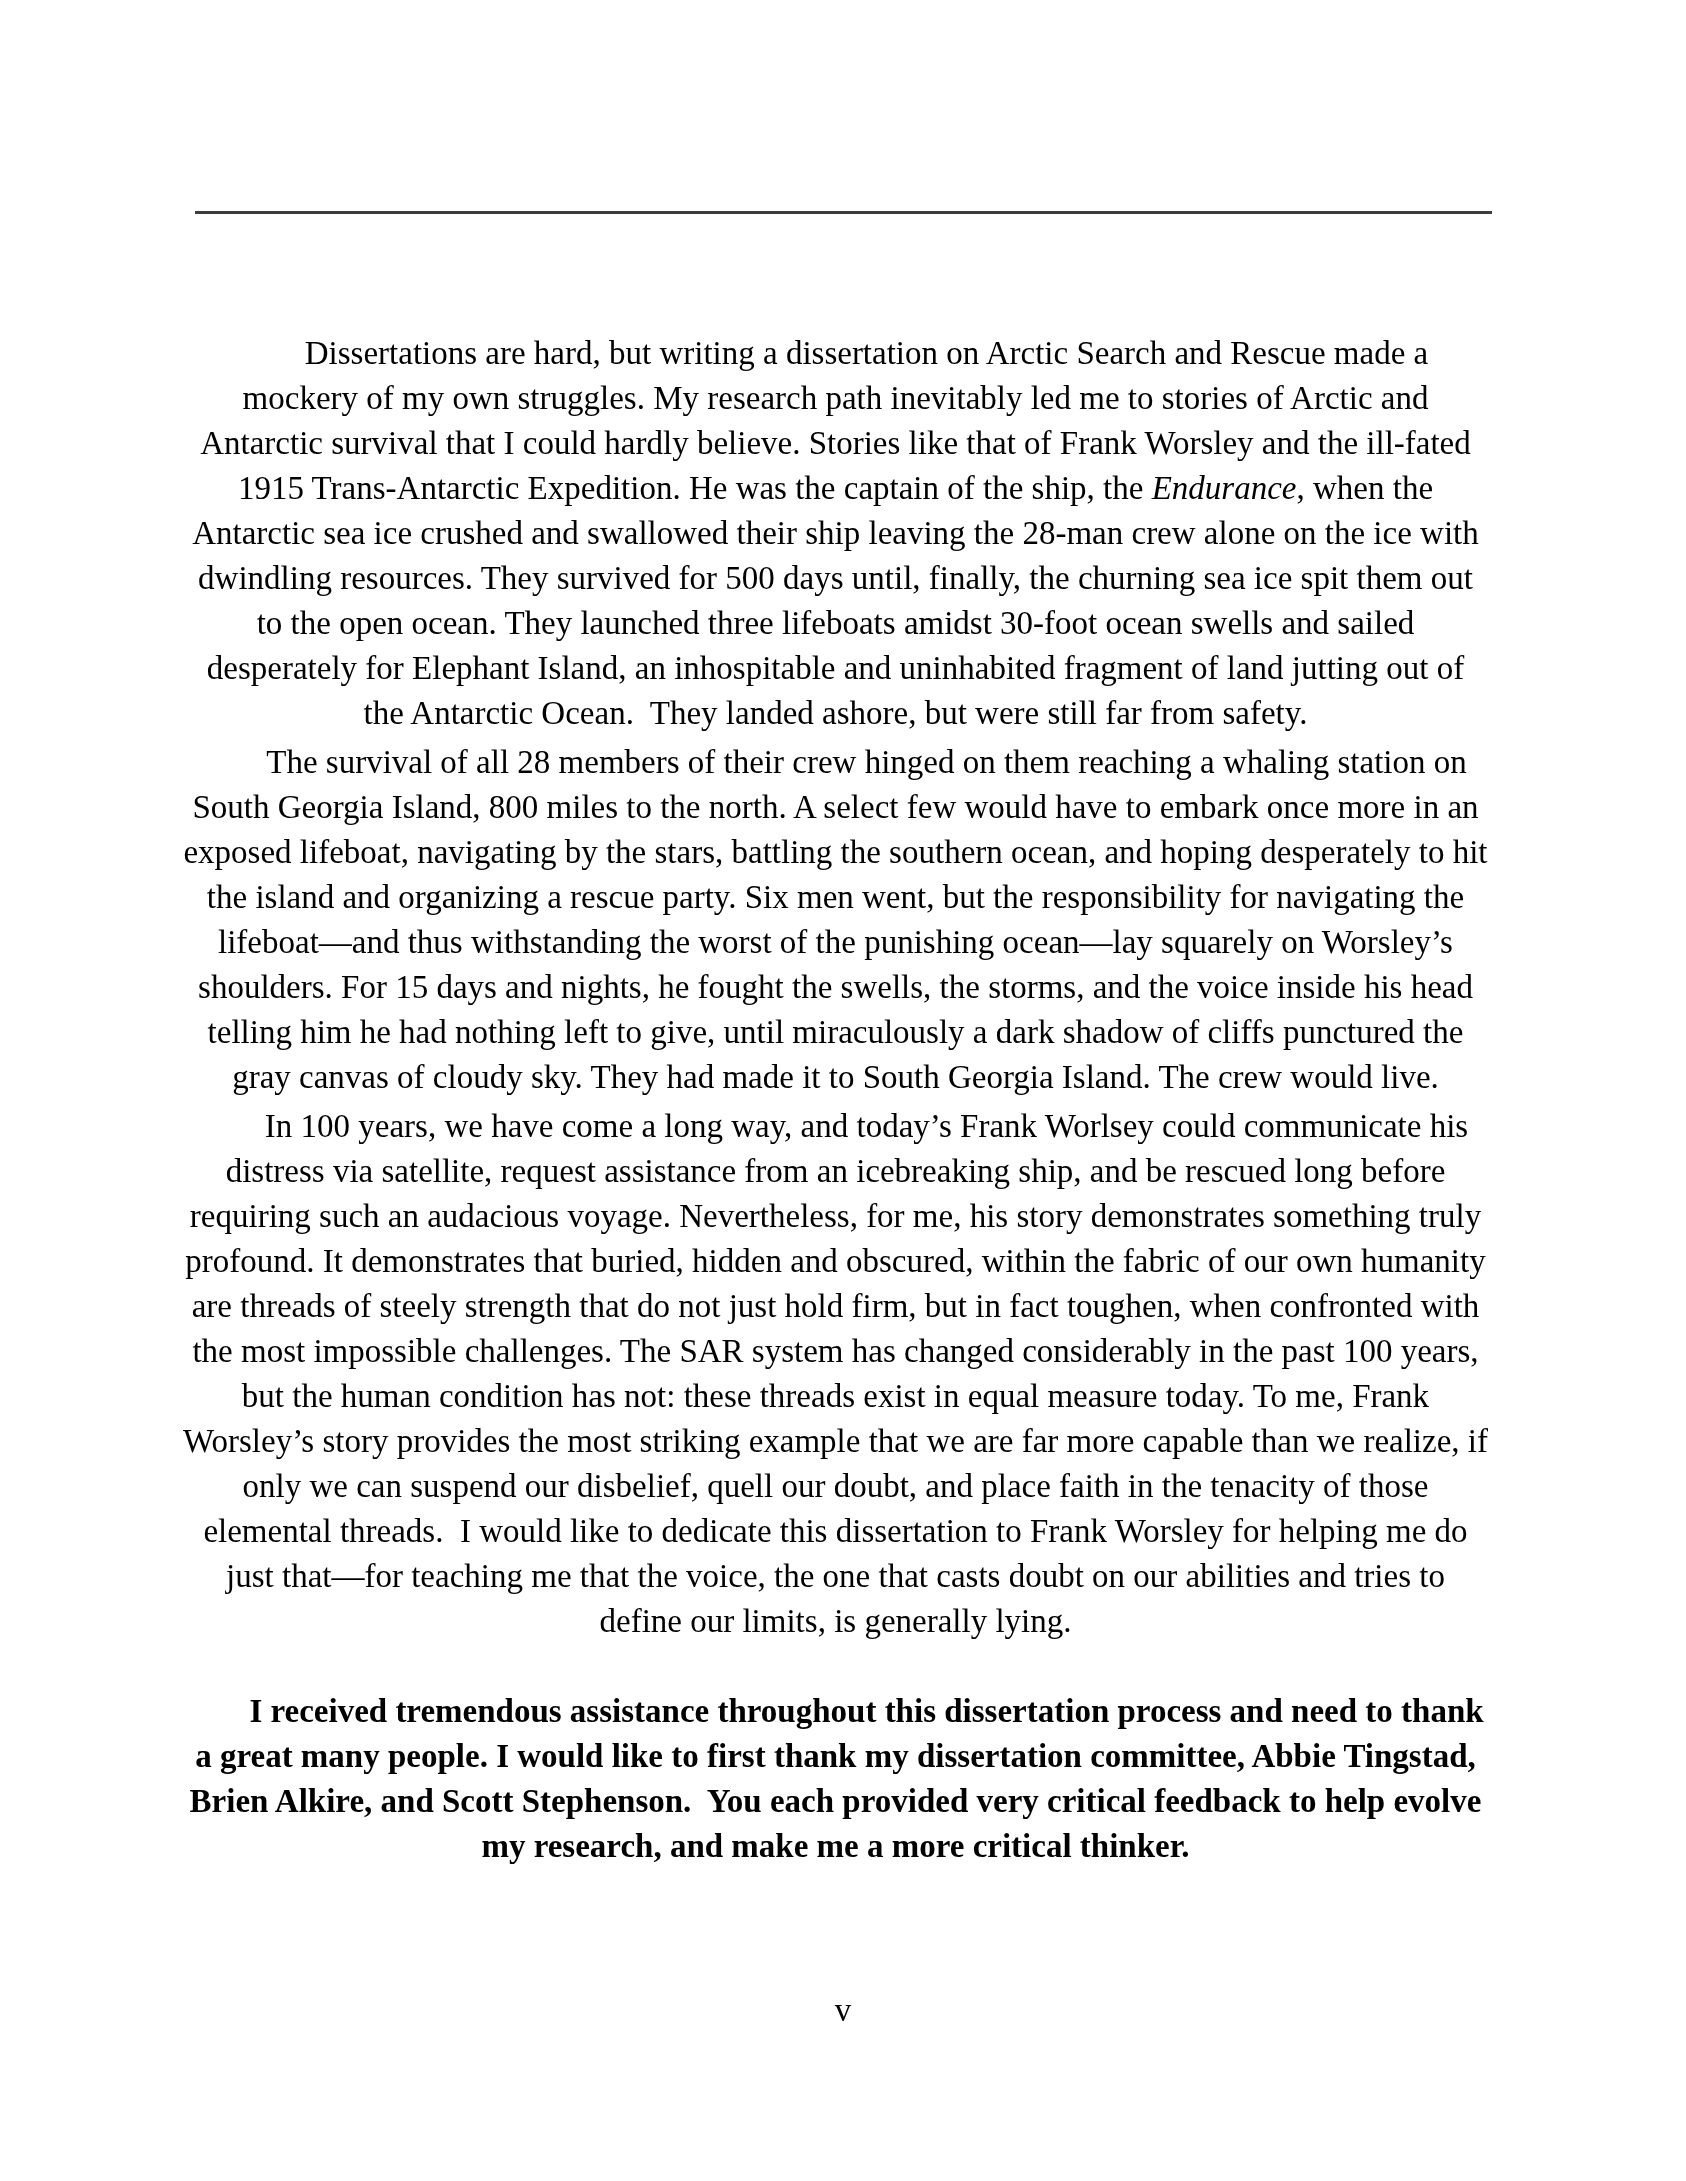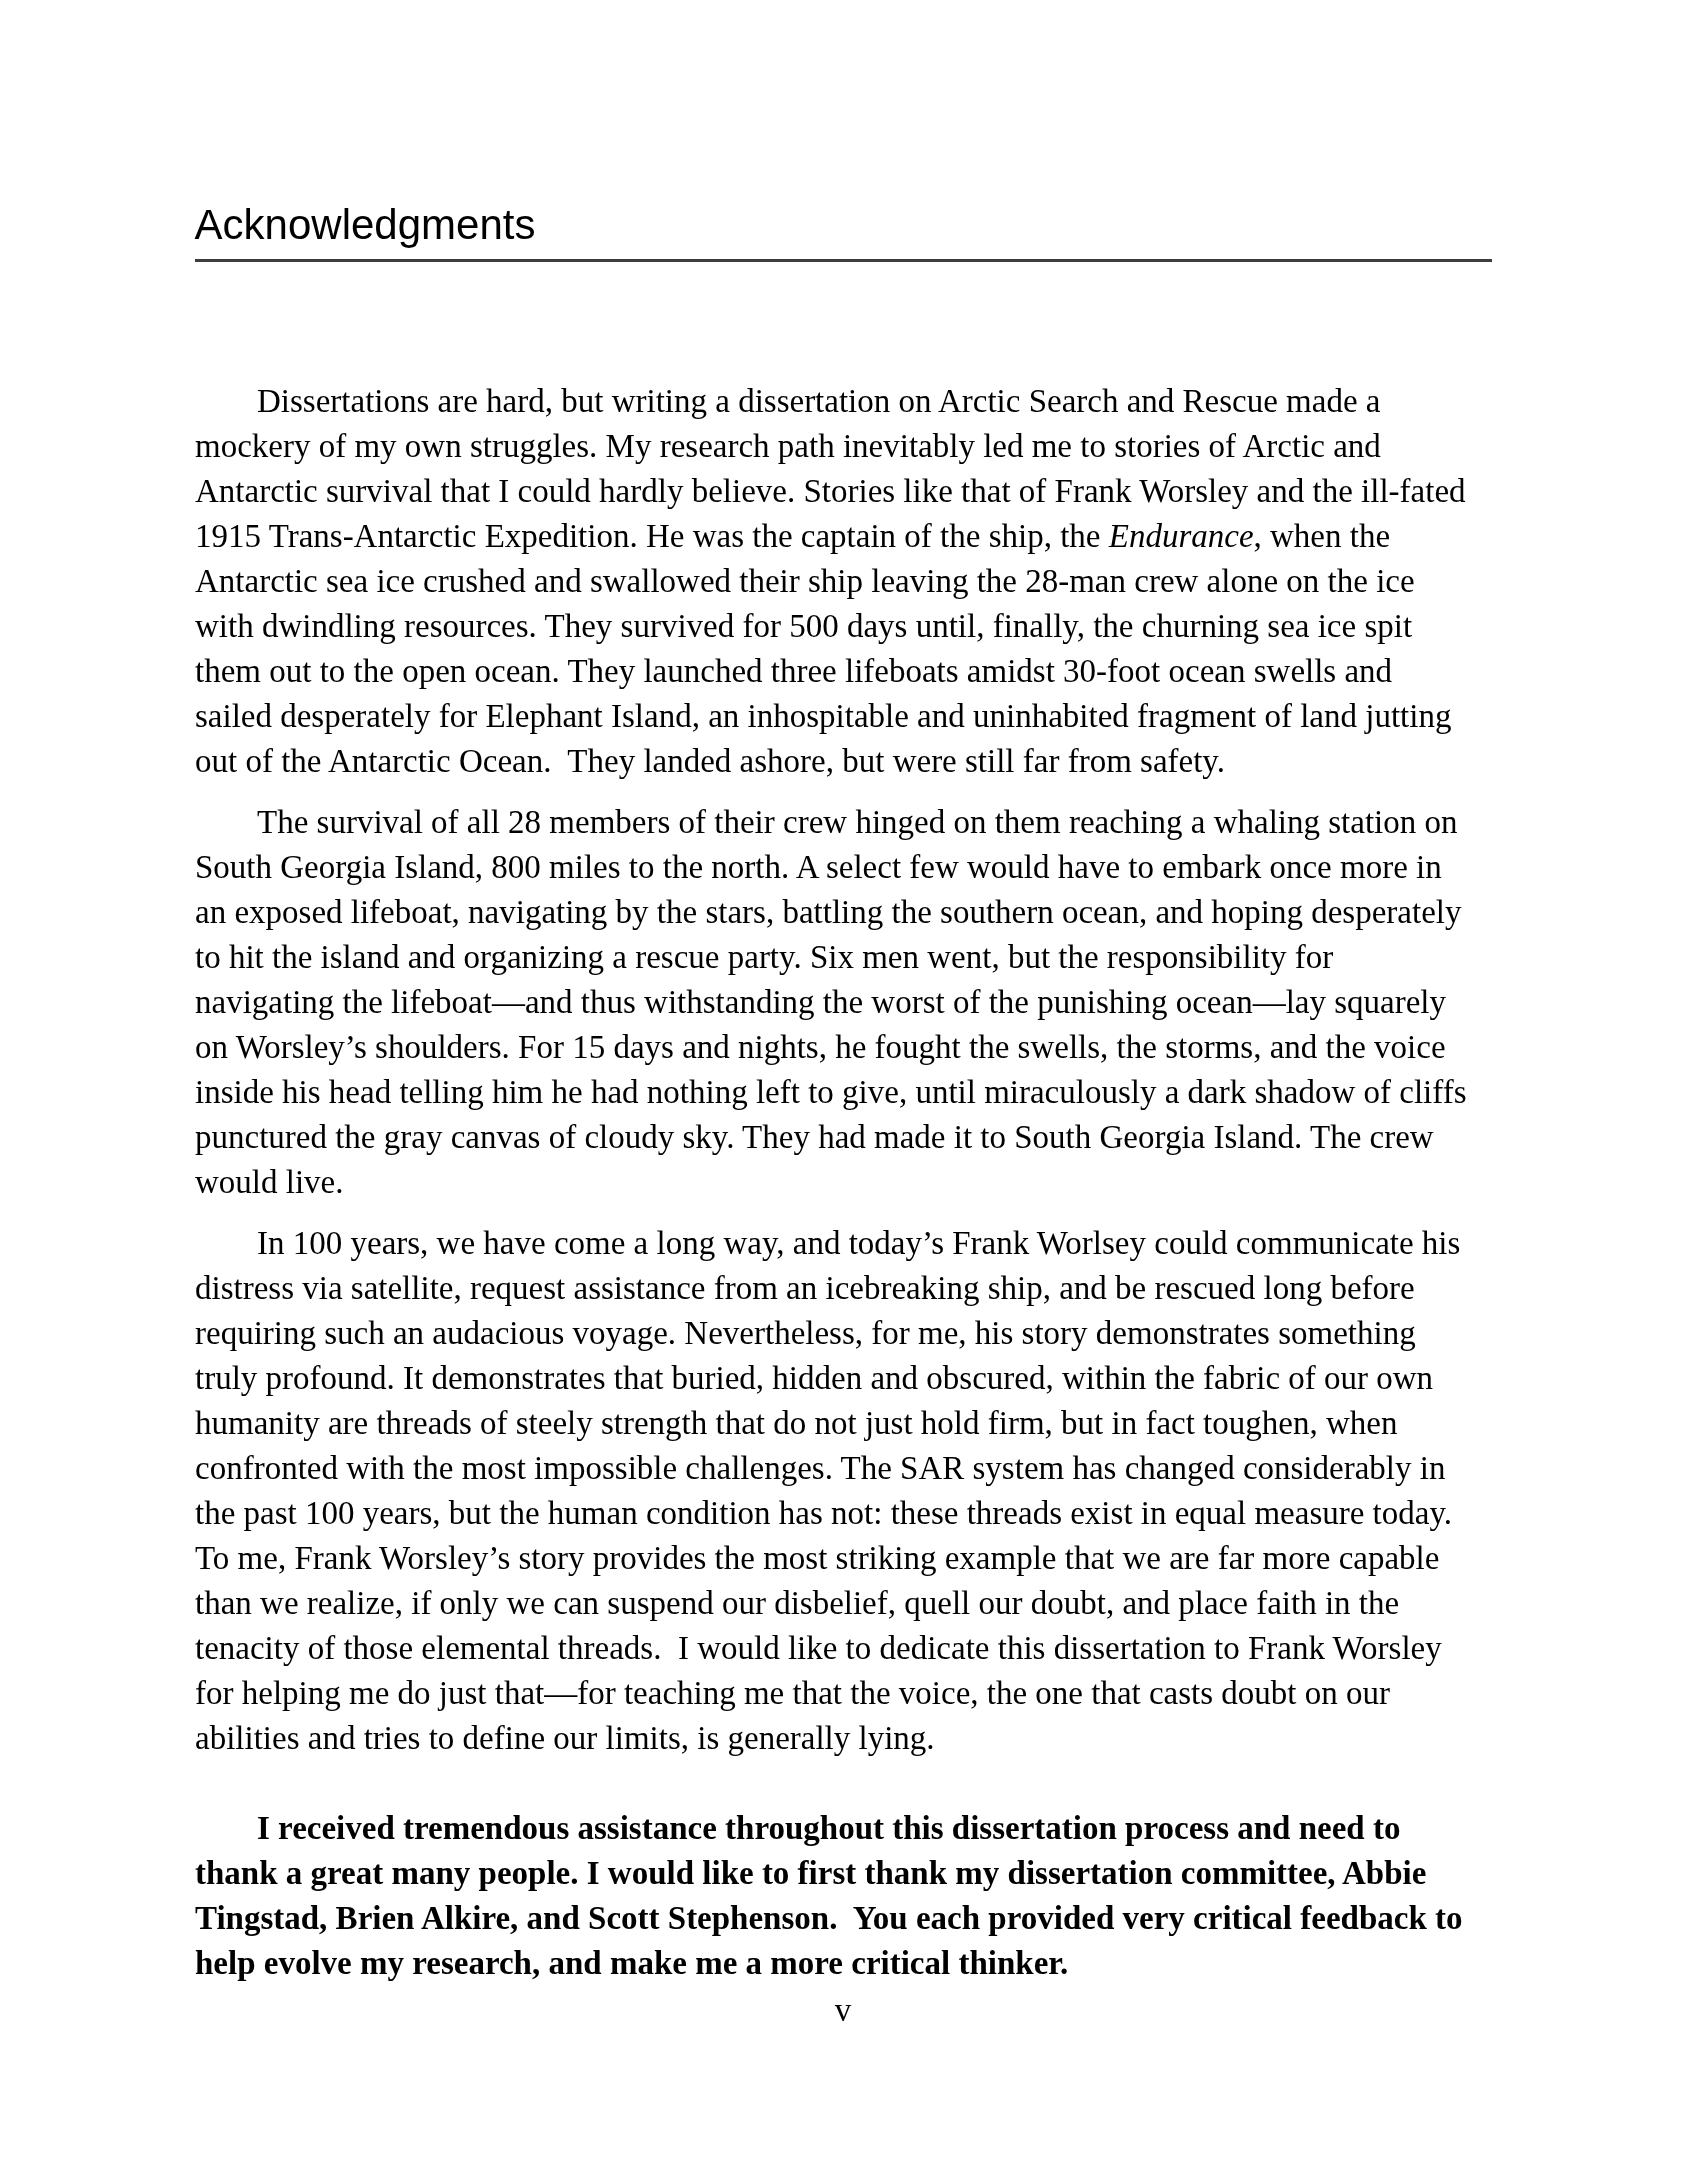--- a/index.html
+++ b/index.html
@@ -33,23 +33,24 @@
     margin: 10px 0 0 15.6px;
   }
   .content {
     margin-top: 117px;
     width: 1313px;
     font-size: 33px;
     line-height: 45px;
     text-align: left;
   }
   .para {
-    margin: 16px;
+    margin: 4px;
     text-indent: 62px;
     white-space: pre-wrap;
+    text-align: center;
   }
   .para-spaced {
     margin-top: 45px;
     font-weight: bold;
   }
   .seg-italic {
     font-style: italic;
   }
   .footer {
     position: absolute;
@@ -60,21 +61,20 @@
     font-size: 33px;
     line-height: 45px;
     color: var(--text, #000000);
   }
 </style>
 </head>
 <body>
 
 <div class="page">
 
-  <h1 class="heading">Acknowledgments</h1>
 
   <hr class="rule">
 
   <div class="content">
     <p class="para"><span>Dissertations are hard, but writing a dissertation on Arctic Search and Rescue made a mockery of my own struggles. My research path inevitably led me to stories of Arctic and Antarctic survival that I could hardly believe. Stories like that of Frank Worsley and the ill-fated 1915 Trans-Antarctic Expedition. He was the captain of the ship, the </span><span class="seg-italic">Endurance</span><span>, when the Antarctic sea ice crushed and swallowed their ship leaving the 28-man crew alone on the ice with dwindling resources. They survived for 500 days until, finally, the churning sea ice spit them out to the open ocean. They launched three lifeboats amidst 30-foot ocean swells and sailed desperately for Elephant Island, an inhospitable and uninhabited fragment of land jutting out of the Antarctic Ocean.  They landed ashore, but were still far from safety.</span></p>
 
     <p class="para"><span>The survival of all 28 members of their crew hinged on them reaching a whaling station on South Georgia Island, 800 miles to the north. A select few would have to embark once more in an exposed lifeboat, navigating by the stars, battling the southern ocean, and hoping desperately to hit the island and organizing a rescue party. Six men went, but the responsibility for navigating the lifeboat—and thus withstanding the worst of the punishing ocean—lay squarely on Worsley’s shoulders. For 15 days and nights, he fought the swells, the storms, and the voice inside his head telling him he had nothing left to give, until miraculously a dark shadow of cliffs punctured the gray canvas of cloudy sky. They had made it to South Georgia Island. The crew would live.</span></p>
 
     <p class="para"><span>In 100 years, we have come a long way, and today’s Frank Worlsey could communicate his distress via satellite, request assistance from an icebreaking ship, and be rescued long before requiring such an audacious voyage. Nevertheless, for me, his story demonstrates something truly profound. It demonstrates that buried, hidden and obscured, within the fabric of our own humanity are threads of steely strength that do not just hold firm, but in fact toughen, when confronted with the most impossible challenges. The SAR system has changed considerably in the past 100 years, but the human condition has not: these threads exist in equal measure today. To me, Frank Worsley’s story provides the most striking example that we are far more capable than we realize, if only we can suspend our disbelief, quell our doubt, and place faith in the tenacity of those elemental threads.  I would like to dedicate this dissertation to Frank Worsley for helping me do just that—for teaching me that the voice, the one that casts doubt on our abilities and tries to define our limits, is generally lying.</span></p>
 

